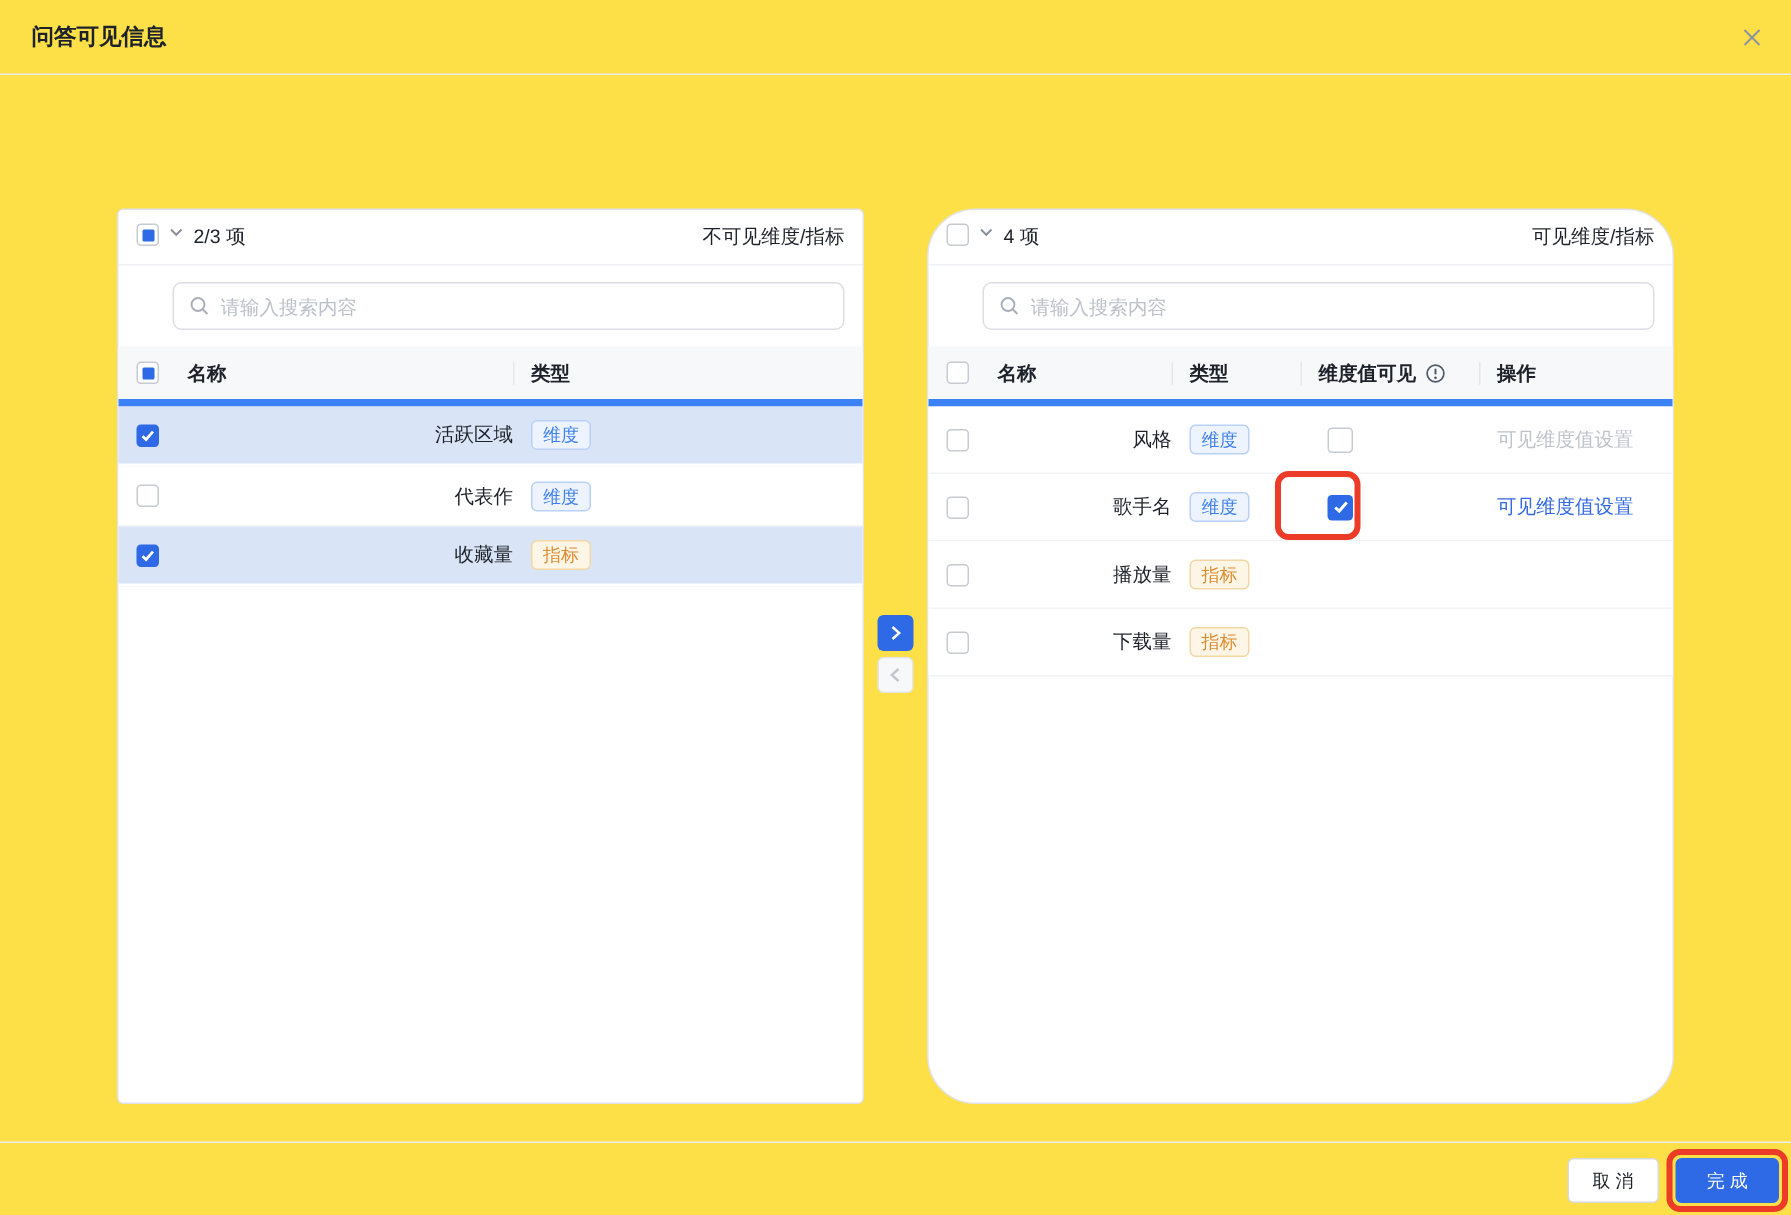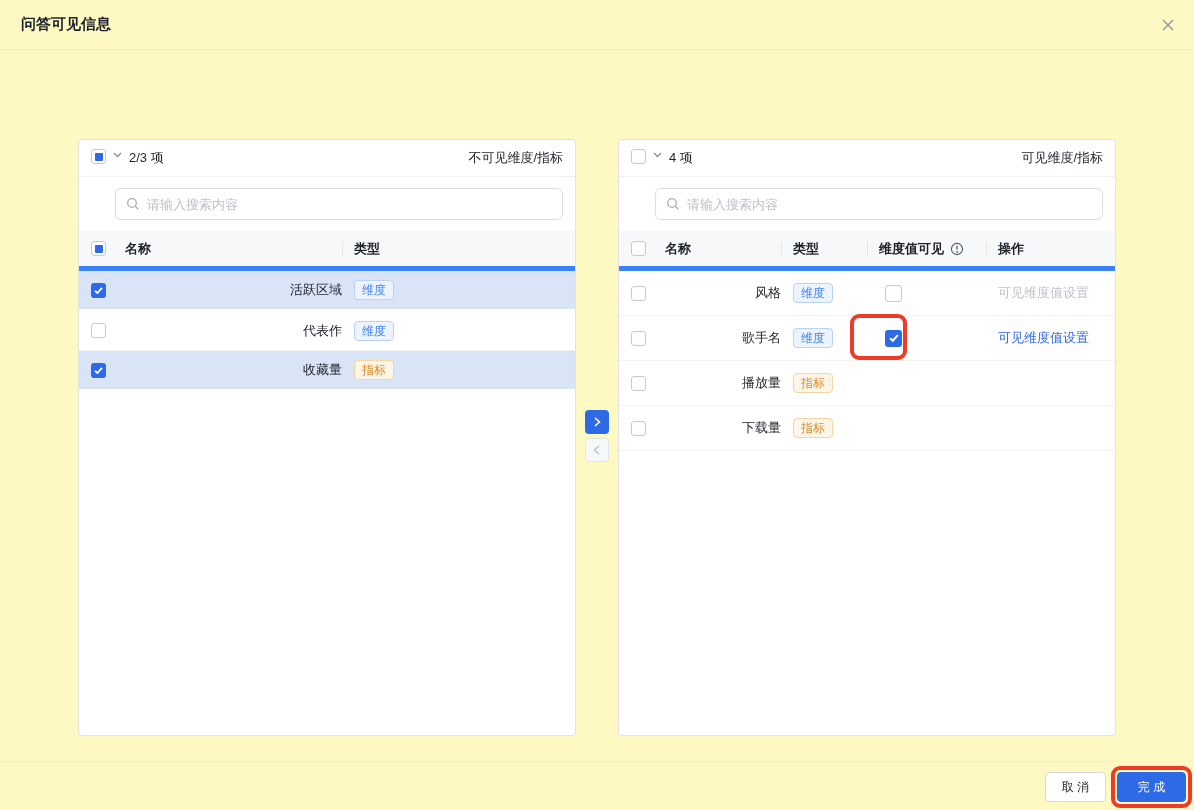--- a/index.html
+++ b/index.html
@@ -1,18 +1,18 @@
 <!DOCTYPE html>
 <html><head>
 <meta charset="utf-8">
 <style>
   * { margin:0; padding:0; box-sizing:border-box; }
   html,body { width:1194px; height:810px; background:#fff; overflow:hidden;
     font-family:"Liberation Sans", sans-serif; color:#1d2129; font-size:13px; }
-  .modal { position:relative; width:1194px; height:810px; background:#fef9c3; }
+  .modal { position:relative; width:1194px; height:810px; background:#fde047; }
 
   
   .dlg-header { position:absolute; top:0; left:0; right:0; height:50px;
     border-bottom:1px solid #e8e9eb; display:flex; align-items:center; padding:0 21px; }
   .dlg-title { font-size:15px; font-weight:bold; color:#1d2129; }
   .dlg-close { position:absolute; right:14px; top:13px; width:24px; height:24px;
     display:flex; align-items:center; justify-content:center; cursor:pointer; }
 
   
   .tabbar { position:absolute; top:84px; left:0; right:0; height:36px;
@@ -20,21 +20,21 @@
   .tab { position:relative; height:100%; display:flex; align-items:flex-start;
     font-size:14px; color:#1d2129; cursor:pointer; padding-top:6px; }
   .tab--active { color:#3369e4; font-weight:bold; }
   .tab--active::after { content:""; position:absolute; left:0; right:0; bottom:-1px;
     height:3px; background:#3369e4; border-radius:2px; }
 
   
   .panel { position:absolute; top:139px; width:498px; height:597px;
     border:1px solid #e0e2e8; border-radius:4px; background:#fff; }
   .panel--left { left:78px; }
-  .panel--right { left:618px; }
+  .panel--right { left:618px;border-radius:32px; }
 
   .p-head { height:37px; display:flex; align-items:center; padding:0 12px;
     border-bottom:1px solid #f0f1f4; }
   .p-head-left { display:flex; align-items:flex-start; gap:6px; flex:1; }
   .p-head-title { color:#1d2129; font-size:13px; }
   .p-count { font-size:13px; color:#1d2129; }
 
   .search-wrap { padding:11px 12px; }
   .search-box { height:32px; border:1px solid #dcdee3; border-radius:6px;
     display:flex; align-items:center; padding:0 10px; gap:7px; background:#fff;margin-left:24px; }

